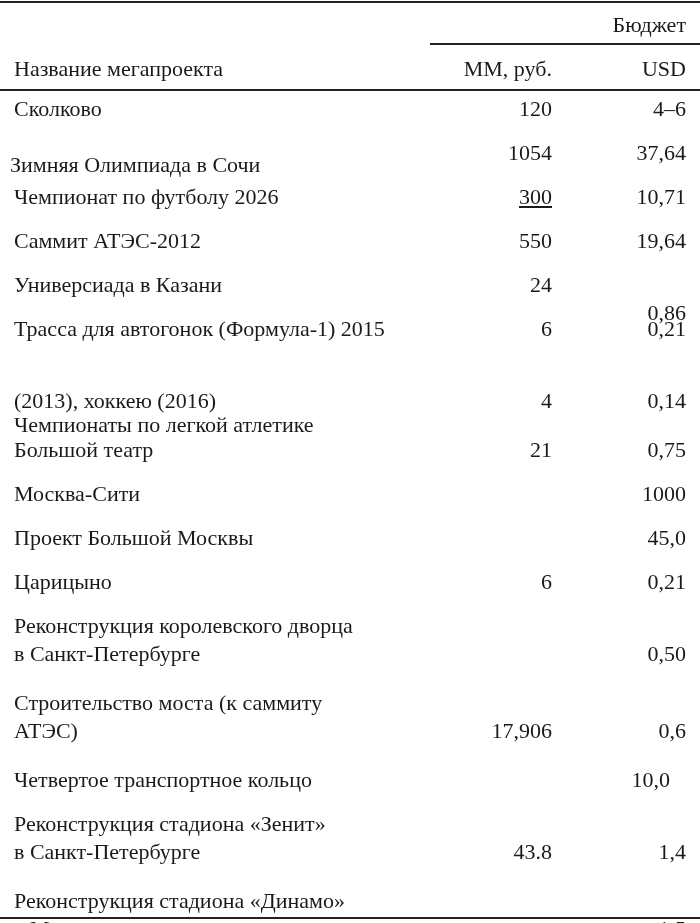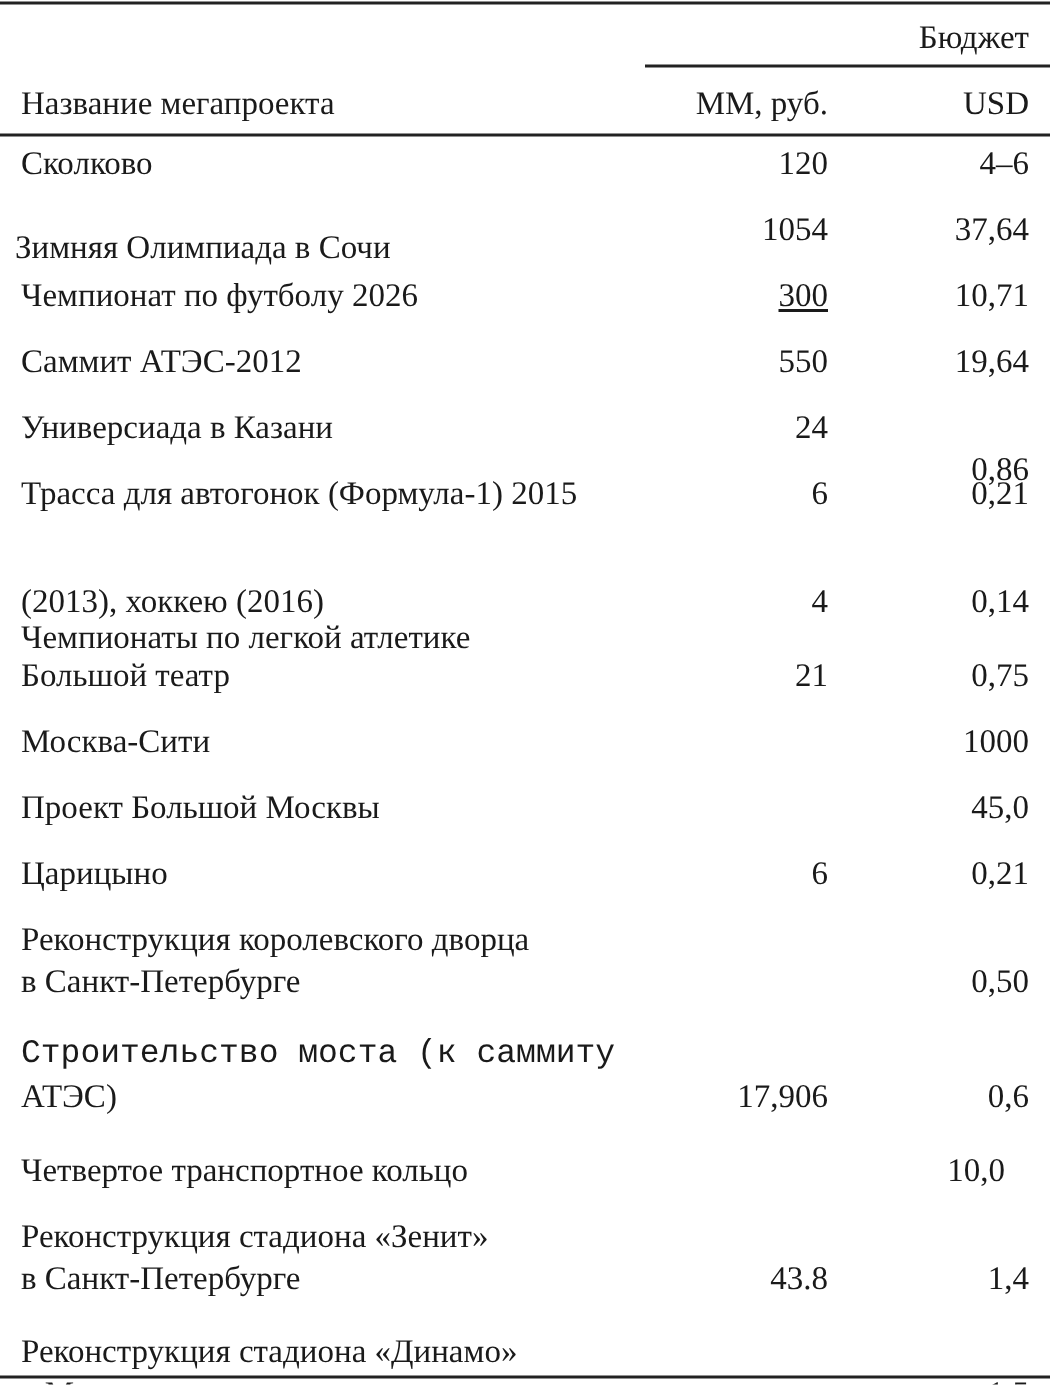--- a/index.html
+++ b/index.html
@@ -51,21 +51,21 @@
     <div class="t" style="left: 14px; top: 525px;">Проект Большой Москвы</div>
     <div class="t r" style="right: 148px; top: 525px;"></div>
     <div class="t r" style="right: 14px; top: 525px;">45,0</div>
     <div class="t" style="left: 14px; top: 569px;">Царицыно</div>
     <div class="t r" style="right: 148px; top: 569px;">6</div>
     <div class="t r" style="right: 14px; top: 569px;">0,21</div>
     <div class="t" style="left: 14px; top: 613px;">Реконструкция королевского дворца</div>
     <div class="t" style="left: 14px; top: 641px;">в Санкт-Петербурге</div>
     <div class="t r" style="right: 148px; top: 641px;"></div>
     <div class="t r" style="right: 14px; top: 641px;">0,50</div>
-    <div class="t" style="left: 14px; top: 690px; font-family: Liberation Mono, monospace;">Строительство моста (к саммиту</div>
+    <div class="t" style="left: 14px; top: 690px;">Строительство моста (к саммиту</div>
     <div class="t" style="left: 14px; top: 718px;">АТЭС)</div>
     <div class="t r" style="right: 148px; top: 718px;">17,906</div>
     <div class="t r" style="right: 14px; top: 718px;">0,6</div>
     <div class="t" style="left: 14px; top: 767px;">Четвертое транспортное кольцо</div>
     <div class="t r" style="right: 148px; top: 767px;"></div>
     <div class="t r" style="right: 30px; top: 767px;">10,0</div>
     <div class="t" style="left: 14px; top: 811px;">Реконструкция стадиона «Зенит»</div>
     <div class="t" style="left: 14px; top: 839px;">в Санкт-Петербурге</div>
     <div class="t r" style="right: 148px; top: 839px;">43.8</div>
     <div class="t r" style="right: 14px; top: 839px;">1,4</div>

